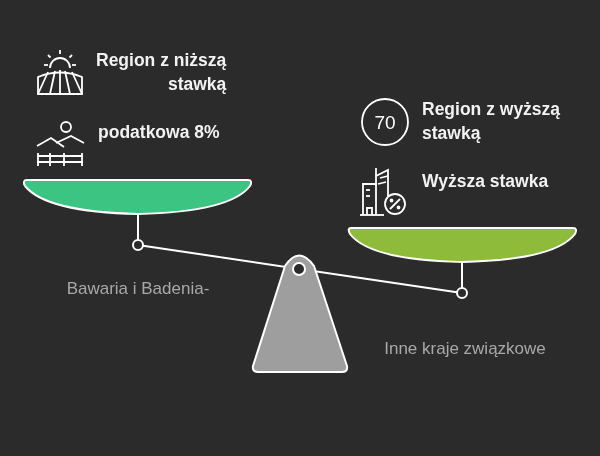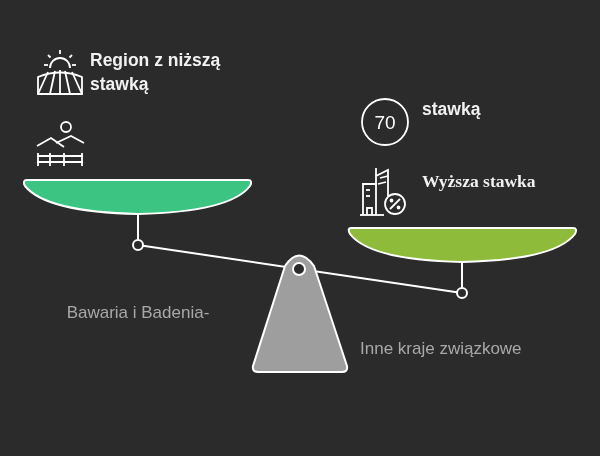--- a/index.html
+++ b/index.html
@@ -94,32 +94,34 @@
     <path d="M376 176 L376 168"></path>
     <path d="M378 184 L386 182 M380 178 L388 176"></path>
     <line x1="360" y1="215" x2="384" y2="215"></line>
     <circle cx="395" cy="204" r="10"></circle>
     <line x1="390" y1="209" x2="400" y2="199"></line>
     <circle cx="391.5" cy="200.5" r="1" fill="#ffffff"></circle>
     <circle cx="398.5" cy="207.5" r="1" fill="#ffffff"></circle>
   </g>
 </svg>
 
-<div class="label-block" style="left:90px; top:48px;">
+<div class="label-block" style="left:96px; top:48px;text-align:right;">
   <div>Region z niższą</div>
   <div>stawką</div>
 </div>
 <div class="label-block" style="left:98px; top:120px;">
+  <div>podatkowa 8%</div>
 </div>
 
 <div class="label-block" style="left:422px; top:97px;">
+  <div>Region z wyższą</div>
   <div>stawką</div>
 </div>
-<div class="label-block" style="left:422px; top:169px;font-family:Liberation Serif, serif;">
+<div class="label-block" style="left:422px; top:169px;">
   <div>Wyższa stawka</div>
 </div>
 
-<div class="caption" style="left:40px; top:277px; width:196px;margin-top:24px;">
+<div class="caption" style="left:40px; top:277px; width:196px;">
   <div>Bawaria i Badenia-</div>
 </div>
-<div class="caption" style="left:360px; top:337px; width:210px; text-align:left;">
+<div class="caption" style="left:360px; top:337px; width:210px; text-align:center;">
   <div>Inne kraje związkowe</div>
 </div>
 
 </body></html>

